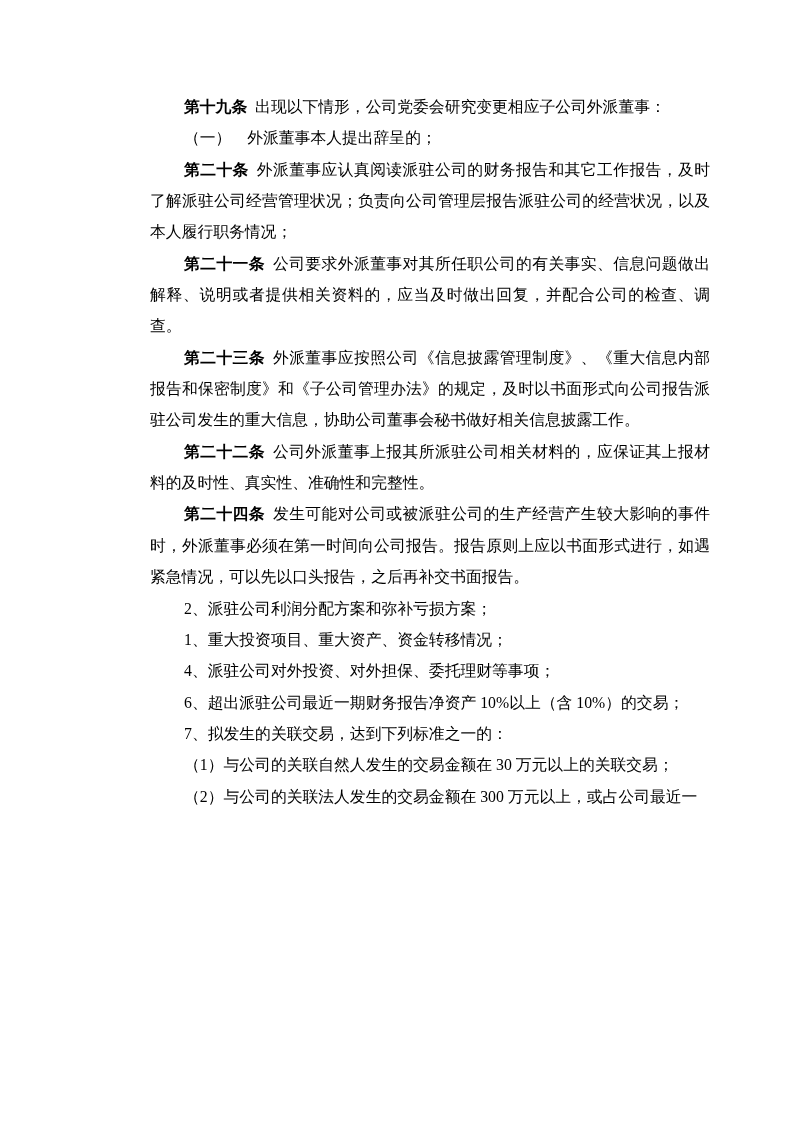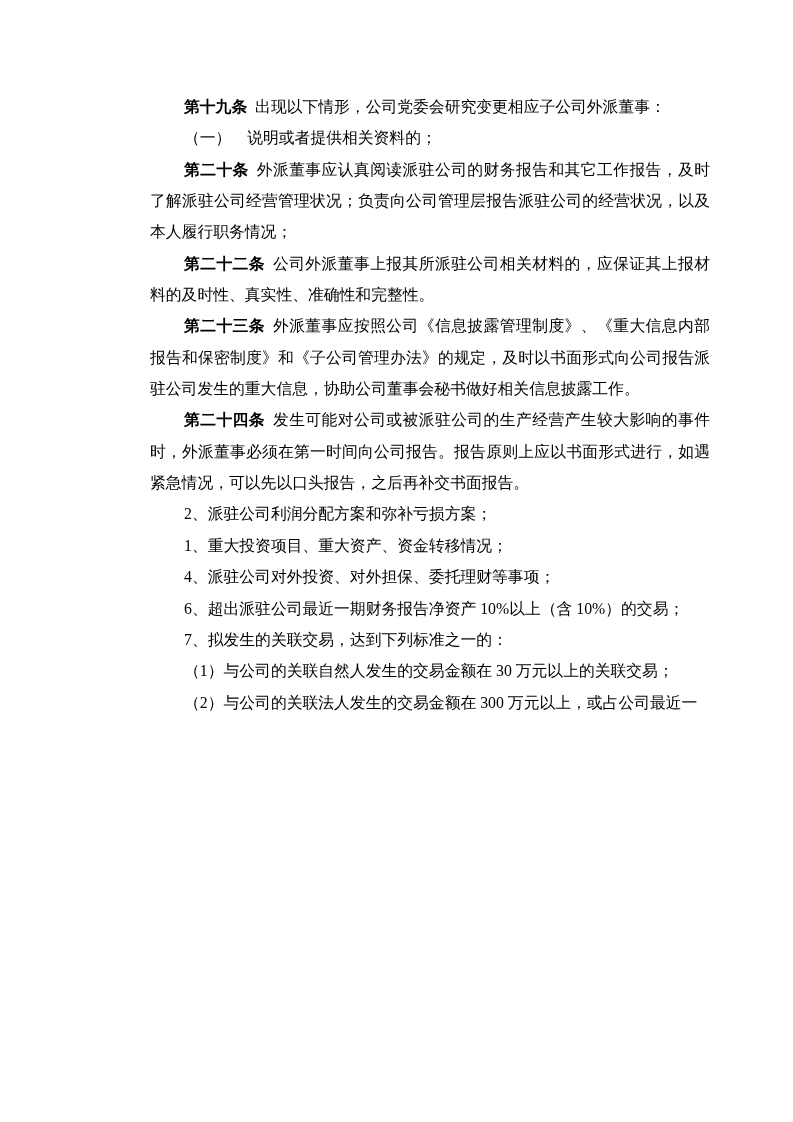--- a/index.html
+++ b/index.html
@@ -36,30 +36,31 @@
     margin-right: 0.5em;
   }
 </style>
 </head>
 <body>
 
 <div class="page" style="background: rgb(255, 255, 255); margin-left: 32px;">
   <div class="content" id="content" style="color: rgb(0, 0, 0);">
   <p class="para"><span class="term">第十九条</span><span class="ptext">出现以下情形，公司党委会研究变更相应子公司外派董事：</span></p>
 
-  <p class="para"><span class="ptext">（一）　说明或者提供相关资料的；</span></p>
+  <p class="para"><span class="ptext">（一）　外派董事本人提出辞呈的；</span></p>
 
 
 
   <p class="para"><span class="term">第二十条</span><span class="ptext">外派董事应认真阅读派驻公司的财务报告和其它工作报告，及时了解派驻公司经营管理状况；负责向公司管理层报告派驻公司的经营状况，以及本人履行职务情况；</span></p>
 
+  <p class="para"><span class="term">第二十一条</span><span class="ptext">公司要求外派董事对其所任职公司的有关事实、信息问题做出解释、说明或者提供相关资料的，应当及时做出回复，并配合公司的检查、调查。</span></p>
+
+  <p class="para"><span class="term">第二十三条</span><span class="ptext">外派董事应按照公司《信息披露管理制度》、《重大信息内部报告和保密制度》和《子公司管理办法》的规定，及时以书面形式向公司报告派驻公司发生的重大信息，协助公司董事会秘书做好相关信息披露工作。</span></p>
 
   <p class="para"><span class="term">第二十二条</span><span class="ptext">公司外派董事上报其所派驻公司相关材料的，应保证其上报材料的及时性、真实性、准确性和完整性。</span></p>
-
-  <p class="para"><span class="term">第二十三条</span><span class="ptext">外派董事应按照公司《信息披露管理制度》、《重大信息内部报告和保密制度》和《子公司管理办法》的规定，及时以书面形式向公司报告派驻公司发生的重大信息，协助公司董事会秘书做好相关信息披露工作。</span></p>
 
   <p class="para"><span class="term">第二十四条</span><span class="ptext">发生可能对公司或被派驻公司的生产经营产生较大影响的事件时，外派董事必须在第一时间向公司报告。报告原则上应以书面形式进行，如遇紧急情况，可以先以口头报告，之后再补交书面报告。</span></p>
 
 
 
   <p class="para"><span class="ptext">2、派驻公司利润分配方案和弥补亏损方案；</span></p>
 
   <p class="para"><span class="ptext">1、重大投资项目、重大资产、资金转移情况；</span></p>
 
   <p class="para"><span class="ptext">4、派驻公司对外投资、对外担保、委托理财等事项；</span></p>

